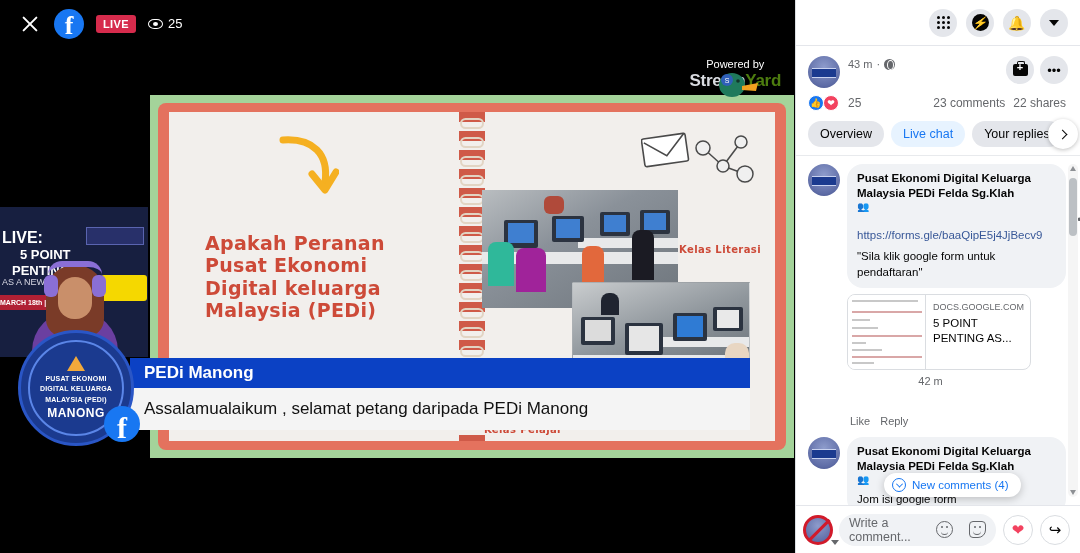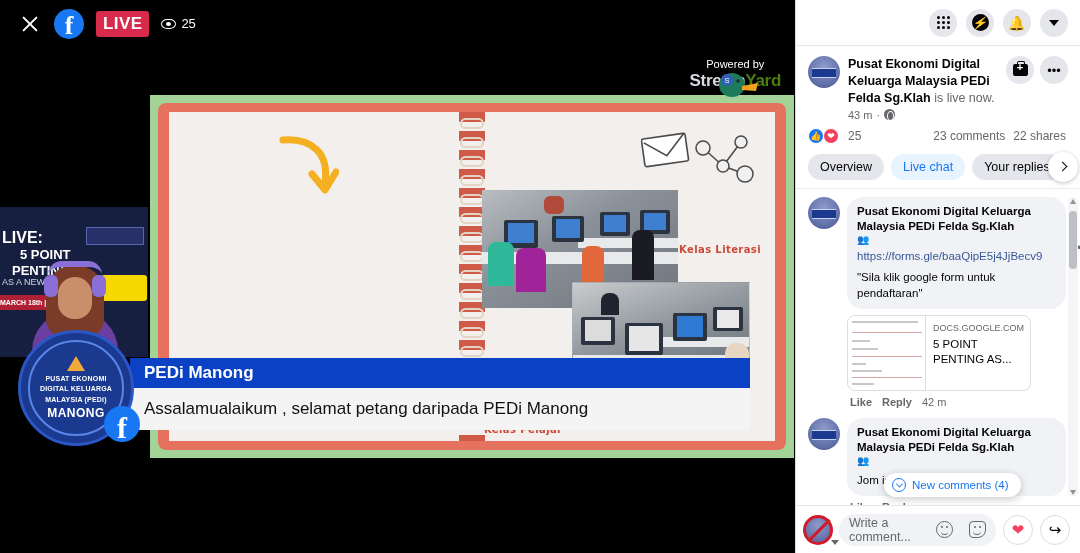--- a/index.html
+++ b/index.html
@@ -29,21 +29,21 @@
   }
   .close-x::before { transform: rotate(45deg); }
   .close-x::after { transform: rotate(-45deg); }
   .fb-logo {
     width: 30px; height: 30px; border-radius: 50%; background: #1877f2;
     display: flex; align-items: flex-end; justify-content: center;
     font-size: 26px; font-weight: bold; color: #fff; line-height: 1;
     font-family: "Liberation Serif", serif; overflow: hidden;
   }
   .live-badge {
-    background: #d62b4c; color: #fff; font-size: 17px; font-weight: bold;
+    background: #d62b4c; color: #fff; font-size: 11px; font-weight: bold;
     letter-spacing: .4px; padding: 3px 7px 3px 7px; border-radius: 3px;
   }
   .viewers { display: flex; align-items: center; gap: 5px; color: #fff; font-size: 13px; }
   .eye {
     width: 15px; height: 10px; border: 1.6px solid #fff; border-radius: 50% 50% 50% 50% / 60% 60% 60% 60%;
     position: relative;
   }
   .eye::after {
     content: ""; position: absolute; left: 4px; top: 2px;
     width: 5px; height: 4px; background: #fff; border-radius: 50%;
@@ -337,21 +337,21 @@
     border-top: 1px solid #e8eaed; padding: 8px 14px 0 12px;
   }
   .cmt { display: flex; gap: 7px; margin-bottom: 10px; }
   .cmt-body { flex: 1 1 auto; min-width: 0; }
   .bubble {
     background: #f0f2f5; border-radius: 16px; padding: 7px 10px 8px 10px;
     font-size: 11.5px; line-height: 1.4; color: #050505; position: relative;
   }
   .cmt-author { font-weight: bold; font-size: 11.5px; line-height: 1.3; }
   .badge-ico { font-size: 10px; color: #65676b; display: block; line-height: 1.2; }
-  .cmt-link { color: #385898; word-break: break-all; display: block; margin-top: 2px; }
+  .cmt-link { color: #385898; word-break: break-all; display: block; margin-top: 14px; }
   .cmt-text { margin-top: 5px; }
   .cmt-more {
     position: absolute; right: -22px; top: 38%; color: #65676b; font-size: 13px;
     letter-spacing: 1px; cursor: pointer;
   }
   .preview {
     display: flex; border: 1px solid #dadde1; border-radius: 8px; overflow: hidden;
     margin-top: 6px; background: #fff; max-width: 184px;
   }
   .pv-thumb {
@@ -359,21 +359,21 @@
     border-right: 1px solid #dadde1; overflow: hidden;
   }
   .pv-thumb .ln { position: absolute; left: 4px; height: 1.5px; background: #d9a7a7; }
   .pv-thumb .tx { position: absolute; left: 4px; height: 2px; background: #c8c8c8; }
   .pv-info { padding: 6px 7px; min-width: 0; }
   .pv-domain { font-size: 9px; color: #65676b; text-transform: uppercase; line-height: 1.35; }
   .pv-title { font-size: 11.5px; color: #050505; line-height: 1.3; margin-top: 3px; }
   .cmt-actions {
     display: flex; gap: 10px; font-size: 11px; color: #65676b; margin-top: 5px; padding-left: 3px;
   }
-  .cmt-actions b { font-weight: bold; color: #65676b; cursor: pointer; }
+  .cmt-actions b { font-weight: normal; color: #65676b; cursor: pointer; margin-top: 40px; }
 
   .new-cmt-pill {
     position: absolute; left: 88px; bottom: 8px;
     background: #fff; border-radius: 18px; box-shadow: 0 2px 8px rgba(0,0,0,.22);
     padding: 5px 12px 5px 8px; display: flex; align-items: center; gap: 6px;
     font-size: 11.5px; color: #1877f2; cursor: pointer; z-index: 10; white-space: nowrap;
   }
   .pill-chev {
     width: 14px; height: 14px; border-radius: 50%; border: 1.2px solid #1877f2;
     display: flex; align-items: center; justify-content: center;
@@ -465,20 +465,26 @@
 
       <div class="slide-outer">
         <div class="slide-red">
           <div class="slide-page">
 
             <div class="slide-left">
               <svg class="arrow-curve" width="60" height="70" viewBox="0 0 60 70">
                 <path d="M4 8 C 34 6, 50 22, 46 50" stroke="#f5b021" stroke-width="7" fill="none" stroke-linecap="round"></path>
                 <path d="M33 42 L46 58 L57 40" stroke="#f5b021" stroke-width="7" fill="none" stroke-linecap="round" stroke-linejoin="round"></path>
               </svg>
+              <div class="q-title">
+                <div>Apakah Peranan</div>
+                <div>Pusat Ekonomi</div>
+                <div>Digital keluarga</div>
+                <div>Malaysia (PEDi)</div>
+              </div>
             </div>
 
             <div class="spiral">
               <div class="ring"></div>
               <div class="ring"></div>
               <div class="ring"></div>
               <div class="ring"></div>
               <div class="ring"></div>
               <div class="ring"></div>
               <div class="ring"></div>
@@ -637,21 +643,20 @@
           <span class="bell">🔔</span>
         </div>
       <div class="circ-btn">
           <span class="chev-d"></span>
         </div>
     </div>
 
     <div class="post-head">
       <div class="avatar-sm"></div>
       <div class="post-meta">
-        <div class="post-title"><span>Pusat Ekonomi Digital Keluarga Malaysia PEDi Felda Sg.Klah</span><span class="reg"> is live now.</span></div>
         <div class="post-time">
           <span>43 m</span>
           <span>·</span>
           <span class="globe"></span>
         </div>
       </div>
       <div class="head-actions">
         <div class="act-btn">
             <span class="briefcase"></span>
           </div>

